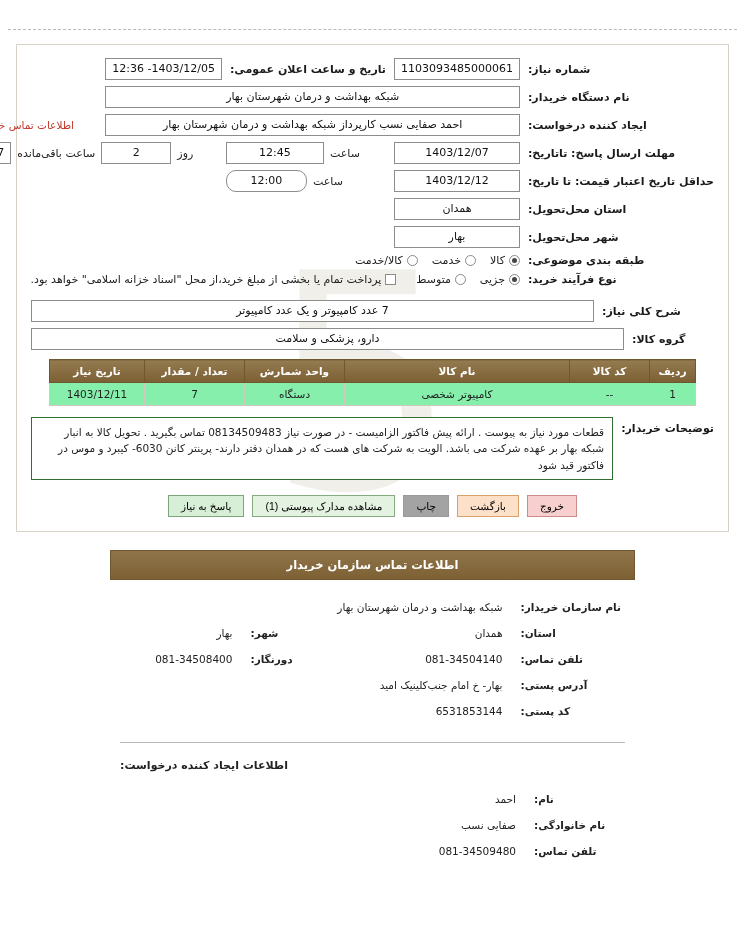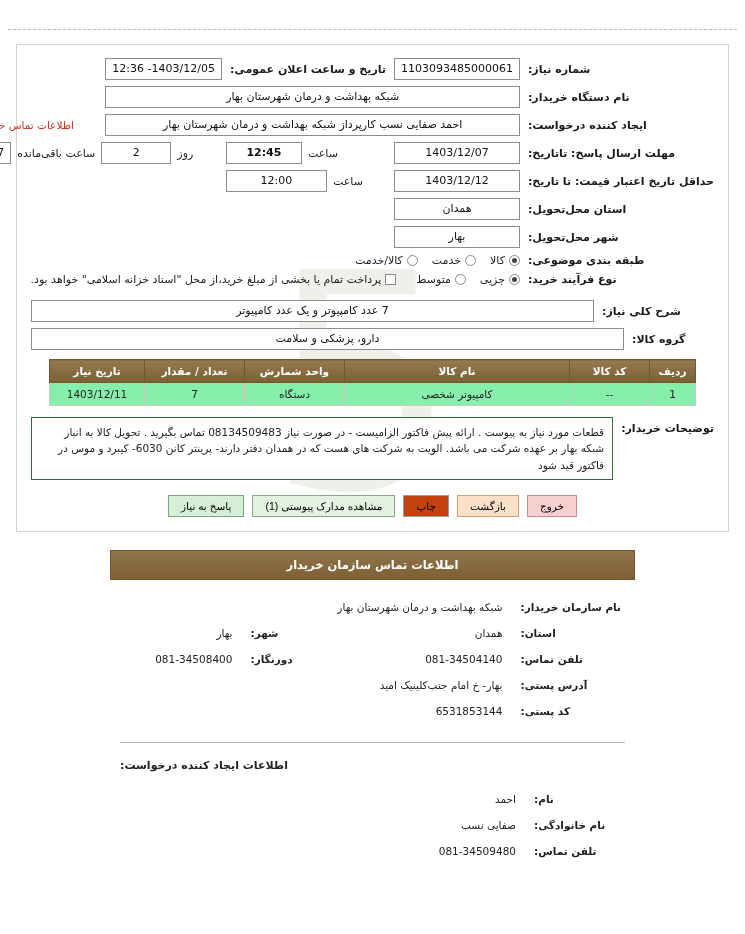--- a/index.html
+++ b/index.html
@@ -152,21 +152,21 @@
   .btn {
     border: 1px solid #9a9a9a;
     padding: 4px 12px;
     font-size: 10.5px;
     background: #efefef;
     cursor: pointer;
     white-space: nowrap;
   }
   .btn.green { background: #d6efd6; border-color: #7aa87a; }
   .btn.lgreen { background: #e4f3e1; border-color: #86ab7f; }
-  .btn.gray { background: #c2410c; }
+  .btn.gray { background: #a3a3a3; }
   .btn.orange { background: #fde0c8; border-color: #d8a06a; }
   .btn.red { background: #f7cfcf; border-color: #cc8c8c; }
 
   .sec-header {
     background: #8a6d3b;
     background: linear-gradient(#91754a, #7d6135);
     color: #fff;
     text-align: center;
     padding: 7px 12px;
     font-size: 11.5px;
@@ -236,21 +236,21 @@
           </tr>
 
           <tr>
             <td class="lbl lbl-wide">مهلت ارسال پاسخ: تاتاریخ:</td>
             <td>
               <div class="fld">1403/12/07</div>
             </td>
             <td style="text-align:left; padding:0;">
               <div style="display:flex; align-items:center; justify-content:flex-end; gap:0;">
                 <span class="inline-lbl">ساعت</span>
-                <div class="fld" style="width:76px;font-weight:bold;">12:45</div>
+                <div class="fld" style="width:98px;">12:45</div>
               </div>
             </td>
             <td style="padding:0;">
               <div style="display:flex; align-items:center; justify-content:flex-end;">
                 <span class="inline-lbl">روز</span>
                 <div class="fld" style="width:70px;">2</div>
               </div>
             </td>
             <td style="padding:0;">
               <div style="display:flex; align-items:center; justify-content:flex-end;">
@@ -261,21 +261,21 @@
           </tr>
 
           <tr>
             <td class="lbl lbl-wide">حداقل تاریخ اعتبار قیمت: تا تاریخ:</td>
             <td>
               <div class="fld">1403/12/12</div>
             </td>
             <td style="text-align:left; padding:0;">
               <div style="display:flex; align-items:center; justify-content:flex-end;">
                 <span class="inline-lbl">ساعت</span>
-                <div class="fld" style="width:101px;">12:00</div>
+                <div class="fld" style="width:81px;border-radius:10px;">12:00</div>
               </div>
             </td>
             <td></td>
             <td></td>
           </tr>
 
           <tr>
             <td class="lbl lbl-wide">استان محل‌تحویل:</td>
             <td>
               <div class="fld">همدان</div>

